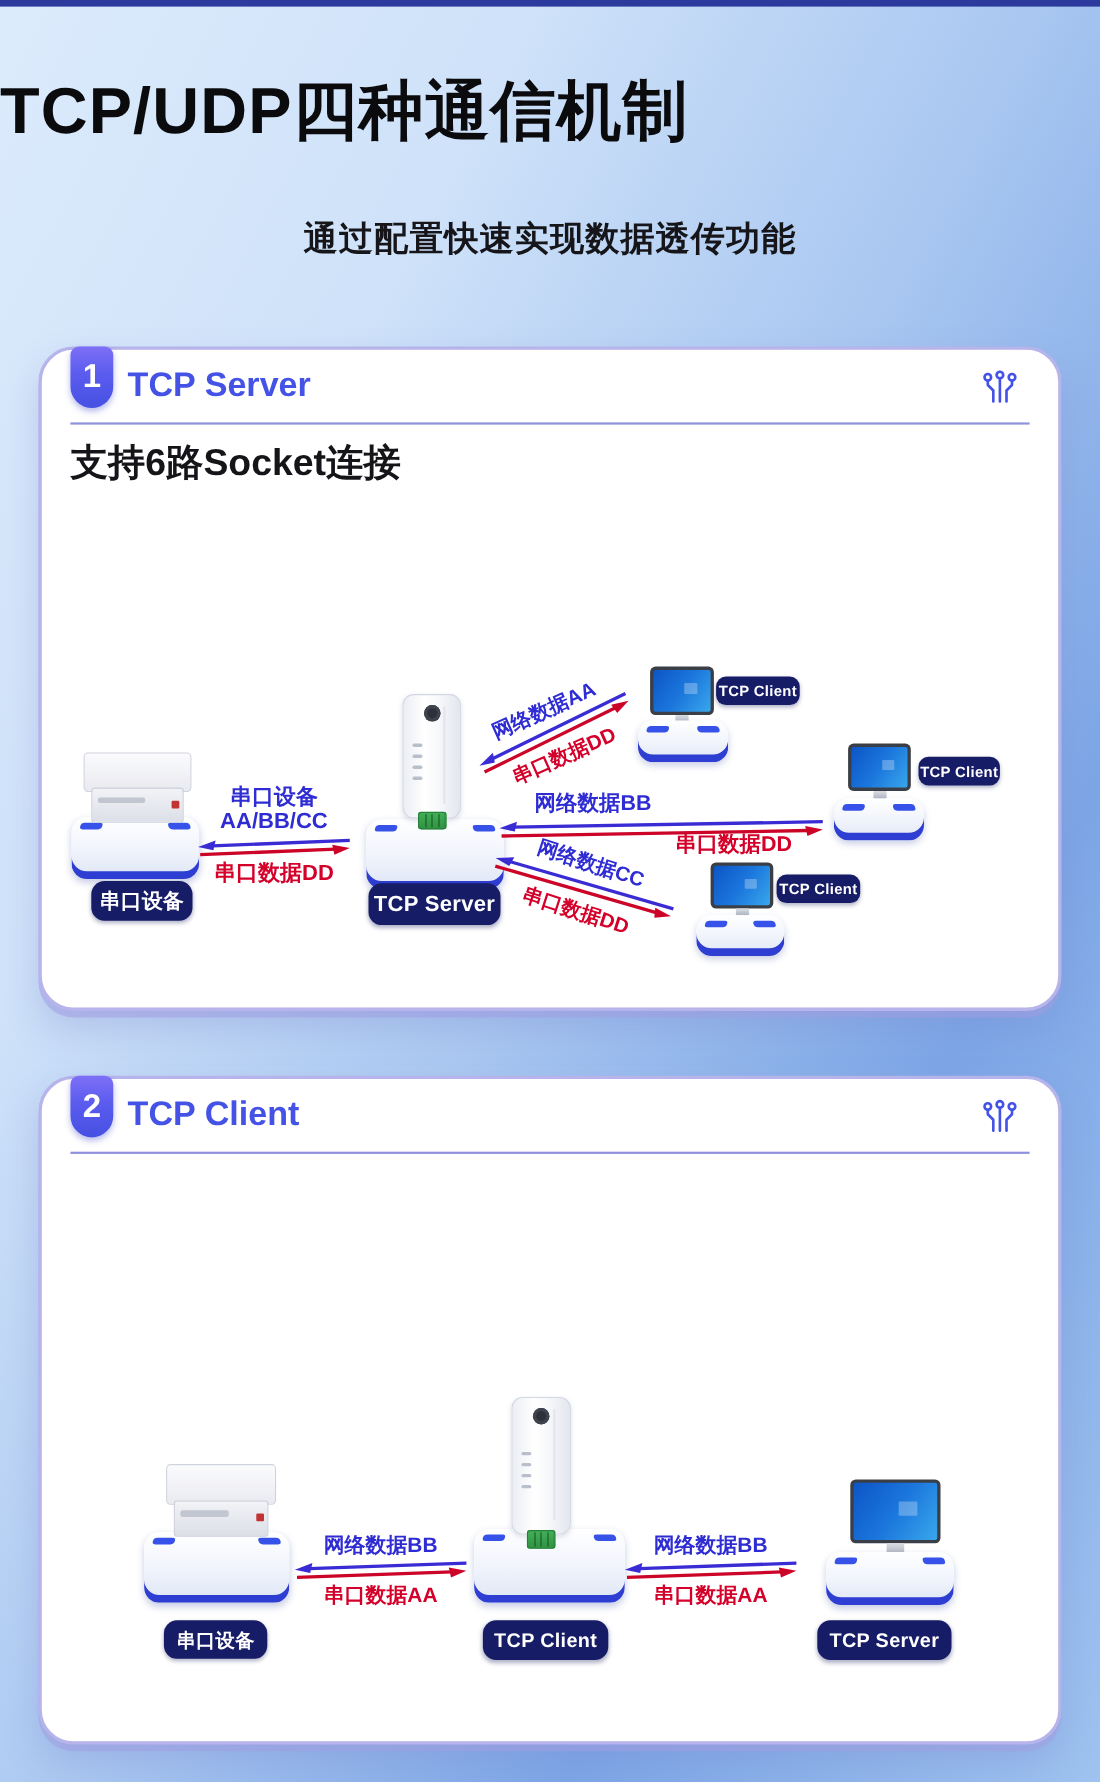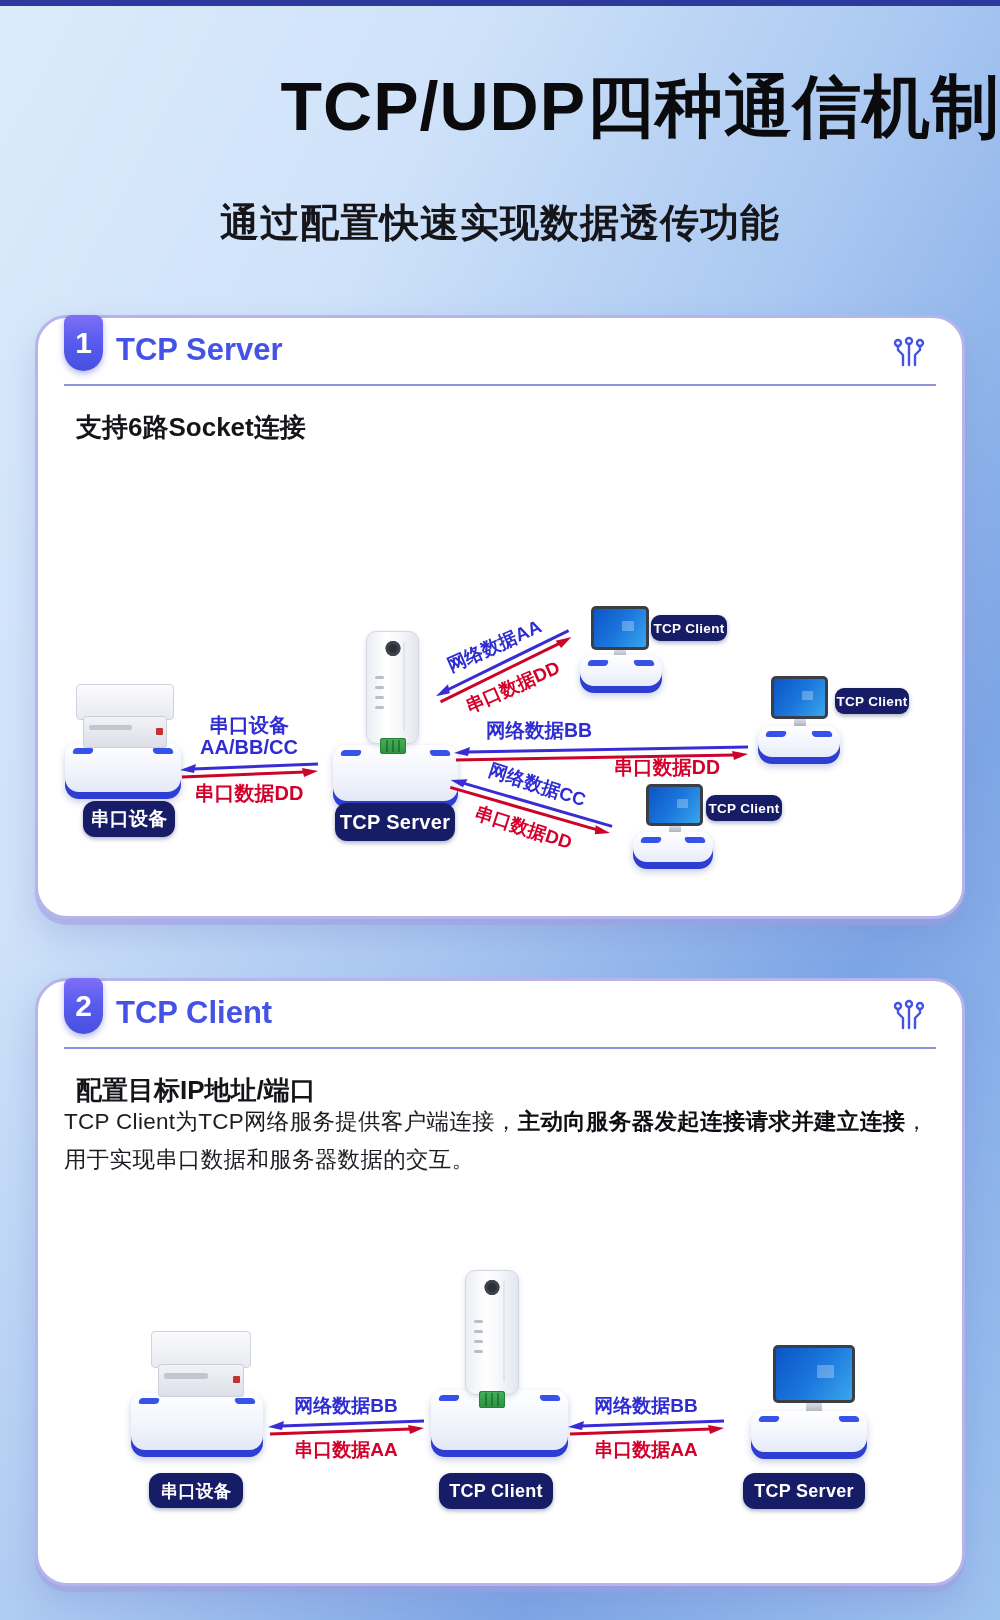--- a/index.html
+++ b/index.html
@@ -2,39 +2,39 @@
 <html><head>
 <meta charset="utf-8">
 <style>
   html,body{margin:0;padding:0;}
   body{
     width:1000px;height:1620px;position:relative;overflow:hidden;
     font-family:"Liberation Sans","DejaVu Sans",sans-serif;
     background:linear-gradient(118deg,#dcebfc 0%,#cfe2f9 26%,#aac8f1 50%,#7da6e6 74%,#9fc3ef 100%);
   }
   .top-strip{position:absolute;top:0;left:0;right:0;height:6px;background:#2c3a9e;}
-  .page-title{position:absolute;top:62px;left:0;width:100%;margin:0;text-align:right;
-    font-size:68px;font-weight:900;color:#0b0b0e;letter-spacing:1px;}
+  .page-title{position:absolute;top:62px;left:0;width:100%;margin:0;text-align:left;
+    font-size:59px;font-weight:900;color:#0b0b0e;letter-spacing:1px;}
   .page-subtitle{position:absolute;top:196px;left:0;width:100%;text-align:center;
-    font-size:39px;font-weight:700;color:#16161a;letter-spacing:1px;}
+    font-size:31px;font-weight:700;color:#16161a;letter-spacing:1px;}
 
   .card{position:absolute;left:35px;width:930px;background:#ffffff;border:3px solid #b6b4ea;
     border-radius:32px;box-sizing:border-box;
     box-shadow:0 6px 0 rgba(160,158,225,.55),0 16px 32px rgba(120,130,200,.28);}
   .card1{top:315px;height:604px;}
   .card2{top:978px;height:608px;}
 
   .badge{position:absolute;left:26px;top:-3px;width:39px;height:56px;
     background:linear-gradient(180deg,#7e6ff7 0%,#5a5cee 45%,#4650e2 100%);
     border-radius:8px 8px 20px 20px;color:#fff;font-size:30px;font-weight:700;
     display:flex;align-items:center;justify-content:center;box-shadow:0 3px 6px rgba(70,80,200,.4);}
   .card-title{position:absolute;left:78px;top:14px;margin:0;font-size:31px;font-weight:700;color:#4453e6;}
   .circuit-icon{position:absolute;right:36px;top:18px;}
   .divider{position:absolute;left:26px;right:26px;top:66px;height:2px;background:#8e92dc;}
-  .card-heading{position:absolute;left:26px;top:80px;margin:12px;font-size:26px;font-weight:700;color:#141419;}
+  .card-heading{position:absolute;left:26px;top:80px;margin:0;font-size:34px;font-weight:700;color:#141419;}
   .card-desc{position:absolute;left:26px;top:122px;width:878px;margin:0;
     font-size:22.5px;line-height:38px;color:#1c1c22;letter-spacing:.3px;}
   .card-desc .b{font-weight:700;color:#0e0e13;}
 
   .pill{position:absolute;background:#171c66;color:#fff;font-weight:700;
     display:flex;align-items:center;justify-content:center;border-radius:12px;
     letter-spacing:.3px;box-shadow:0 2px 4px rgba(20,25,90,.35);white-space:nowrap;}
 
   .platform{position:absolute;border-radius:14px;
     background:linear-gradient(180deg,#ffffff 0%,#f1f4fc 52%,#dde5f4 100%);
@@ -210,22 +210,20 @@
     <g stroke="#4453e6" stroke-width="2.4" fill="none" stroke-linecap="round" stroke-linejoin="round">
       <circle cx="6" cy="7" r="3" fill="#ffffff"></circle>
         <path d="M6 10 V14 L11 19 V29"></path>
       <circle cx="17" cy="5" r="3" fill="#ffffff"></circle>
         <path d="M17 8 V29"></path>
       <circle cx="28" cy="7" r="3" fill="#ffffff"></circle>
         <path d="M28 10 V14 L23 19 V29"></path>
     </g>
   </svg>
   <div class="divider"></div>
-  <h3 class="card-heading">配置目标IP地址/端口</h3>
-  <p class="card-desc"><span>TCP Client为TCP网络服务提供客户端连接，</span><span class="b">主动向服务器发起连接请求并建立连接</span><span>，用于实现串口数据和服务器数据的交互。</span></p>
 
   <div class="platform" style="left:93px;top:412px;width:132px;height:64px;"></div>
   <div class="printer" style="left:113px;top:350px;width:100px;height:66px;">
     <div class="lid"></div>
     <div class="base"></div>
     <div class="slot"></div>
     <div class="dot"></div>
   </div>
   <div class="pill" style="left:111px;top:492px;width:94px;height:35px;font-size:17.5px;">串口设备</div>
 

